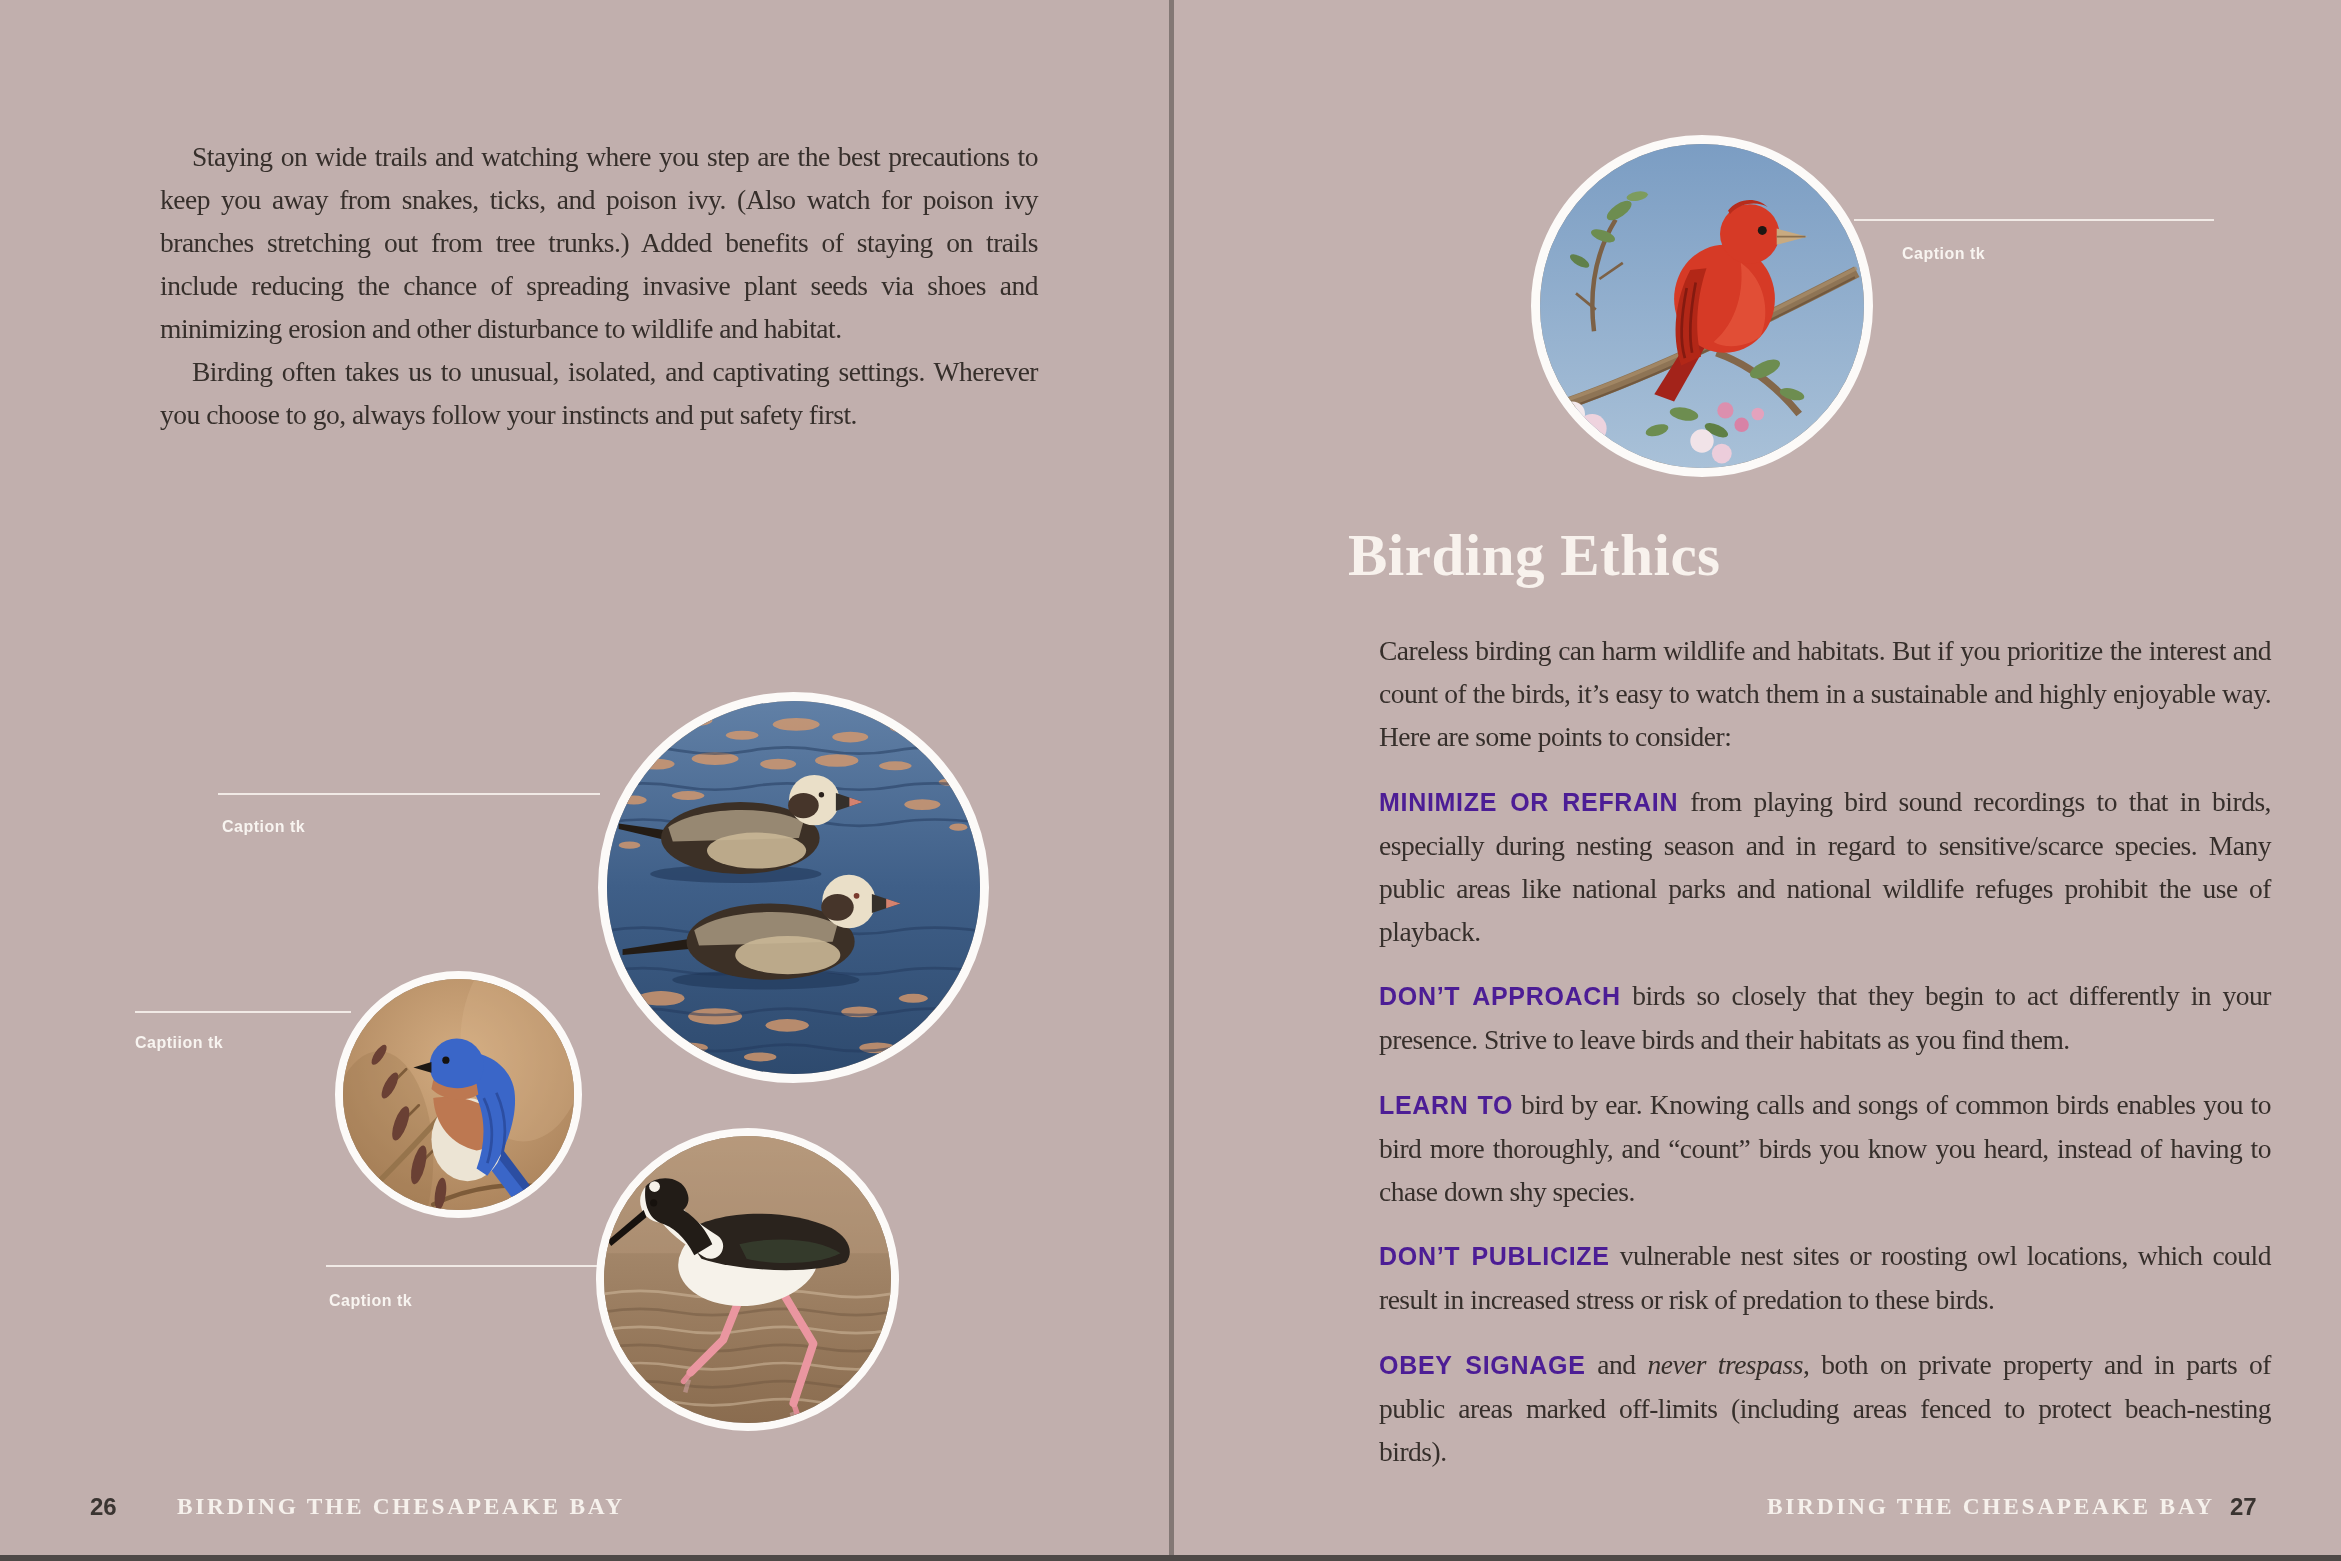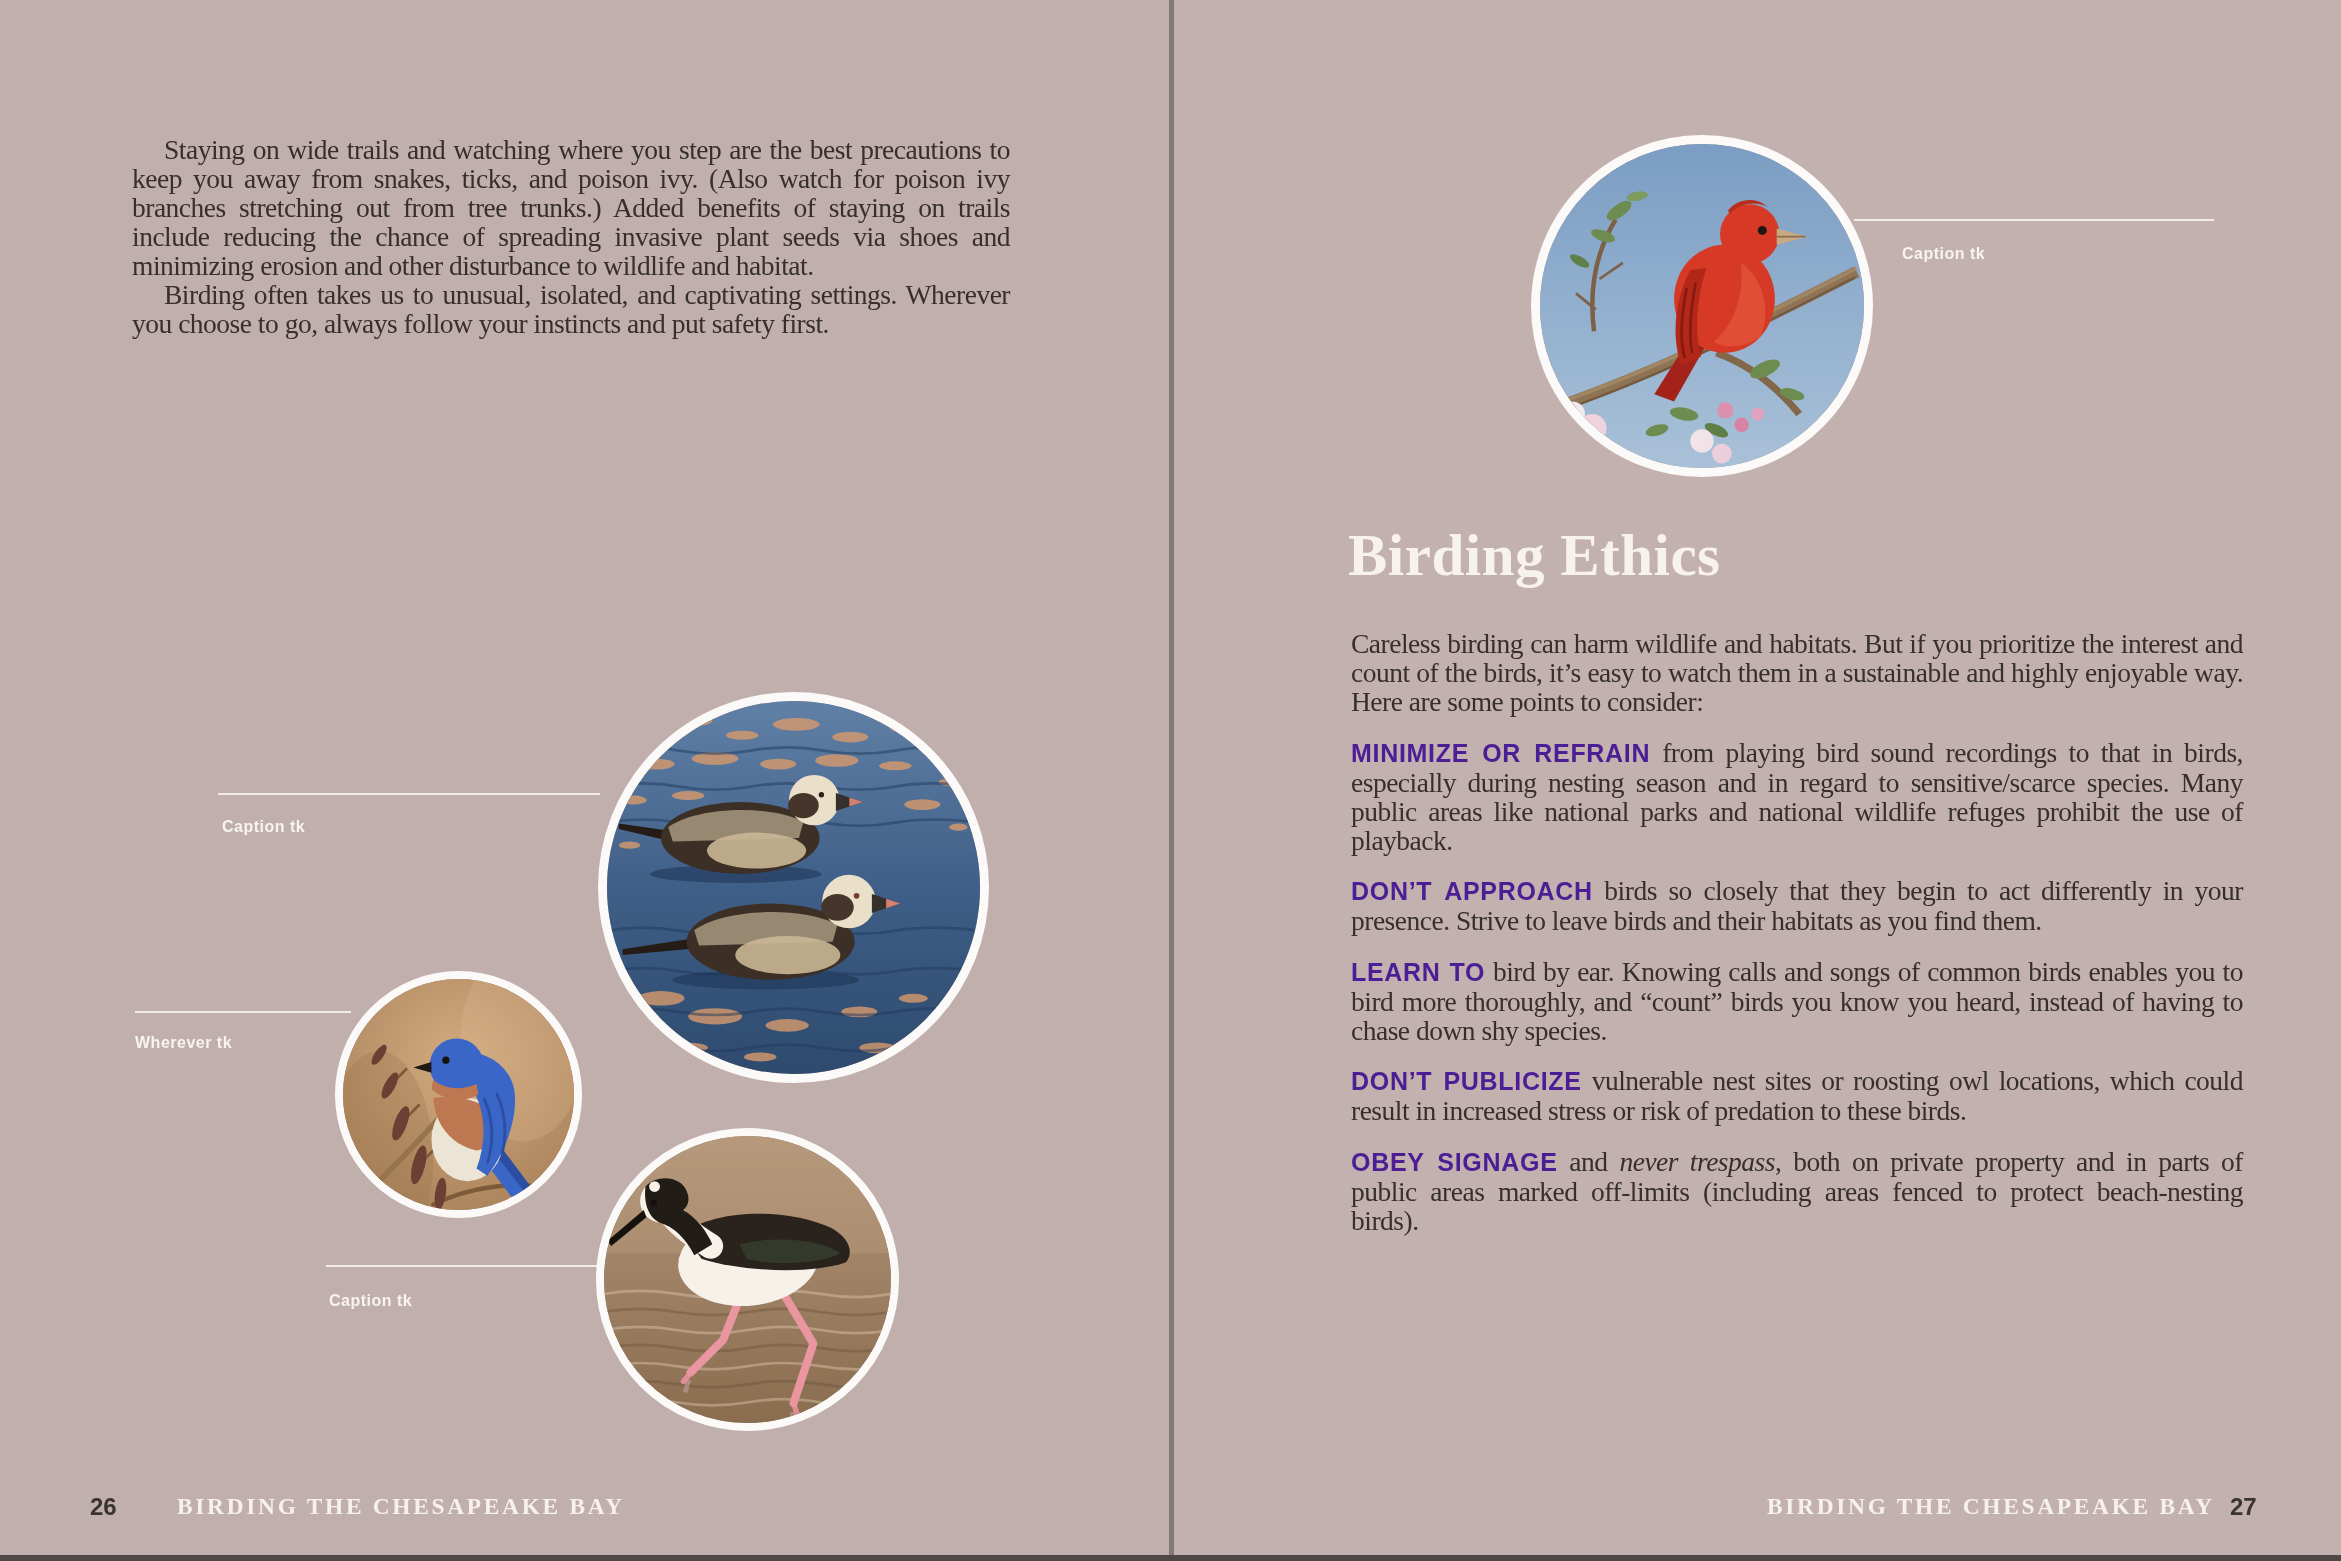--- a/index.html
+++ b/index.html
@@ -6,22 +6,22 @@
   .spread {
     position:relative; width:2342px; height:1561px;
     background:#c1afad; overflow:hidden;
     font-family:"Liberation Serif", serif;
   }
   .page-right-bg { position:absolute; left:1174px; top:0; width:1168px; height:1561px; background:#c3b1af; }
   .spine { position:absolute; left:1169px; top:0; width:4.5px; height:1561px; background:#81767322; background-color:#837875; }
   .bottom-edge { position:absolute; left:0; bottom:0; width:2342px; height:6.3px; background:#4e4947; }
 
   .body-text {
-    font-size:27.5px; line-height:29px; letter-spacing:-0.5px;
-    color:#362f2b; text-align:justify;
+    font-size:27.5px; line-height:43px; letter-spacing:-0.5px;
+    color:#362f2b; text-align:justify;margin-left:28px;
   }
   .left-text { position:absolute; left:132px; top:135px; width:878px; }
   .left-text p { margin:0; text-indent:32px; }
 
   .page-title {
     position:absolute; left:1348px; top:521px;
     font-size:59px; color:#f8f2ed; letter-spacing:0.5px; margin:0; font-weight:bold;
   }
 
   .right-text { position:absolute; left:1351px; top:629px; width:892px; }
@@ -84,21 +84,21 @@
 
   <div class="left-text body-text">
     <p>Staying on wide trails and watching where you step are the best precautions to keep you away from snakes, ticks, and poison ivy. (Also watch for poison ivy branches stretching out from tree trunks.) Added benefits of staying on trails include reducing the chance of spreading invasive plant seeds via shoes and minimizing erosion and other disturbance to wildlife and habitat.</p>
     <p>Birding often takes us to unusual, isolated, and captivating settings. Wherever you choose to go, always follow your instincts and put safety first.</p>
   </div>
 
   <div class="caption-rule" id="rule-ducks"></div>
   <div class="caption-label" id="cap-ducks">Caption tk</div>
 
   <div class="caption-rule" id="rule-bluebird"></div>
-  <div class="caption-label" id="cap-bluebird">Wherever tk</div>
+  <div class="caption-label" id="cap-bluebird">Captiion tk</div>
 
   <div class="caption-rule" id="rule-stilt"></div>
   <div class="caption-label" id="cap-stilt">Caption tk</div>
 
   <div class="photo-circle" id="circle-ducks">
     <svg viewBox="0 0 414 414" role="img" aria-label="Two long-tailed ducks swimming on sunlit rippled water">
       <defs>
         <linearGradient id="g-water" x1="0" y1="0" x2="0" y2="1">
           <stop offset="0" stop-color="#6180a6"></stop>
           <stop offset="0.5" stop-color="#3f5f88"></stop>

